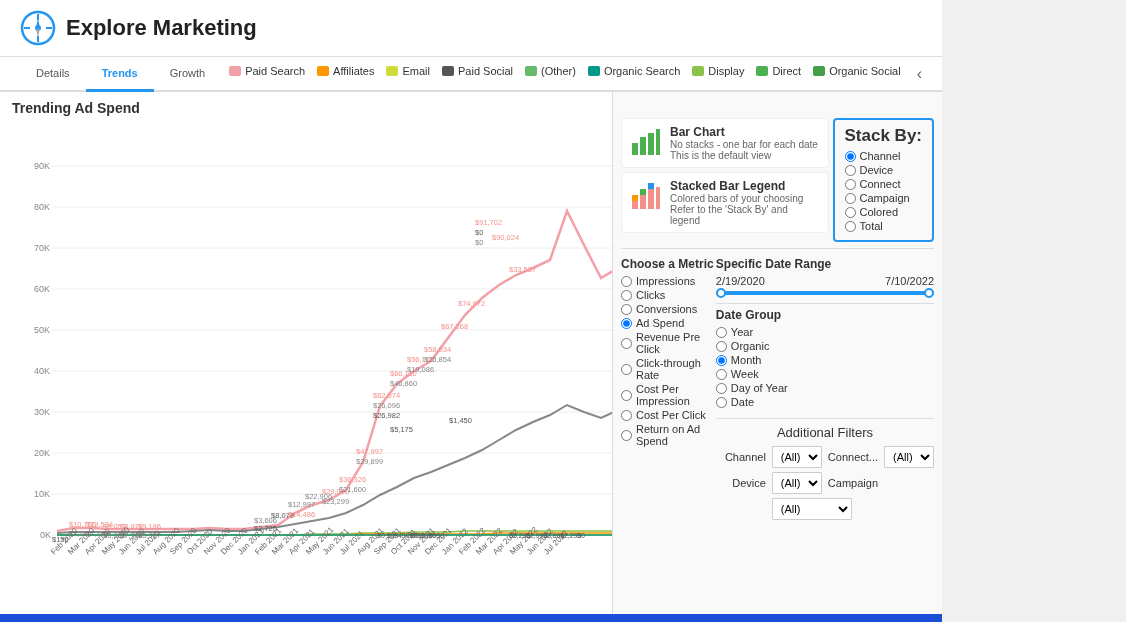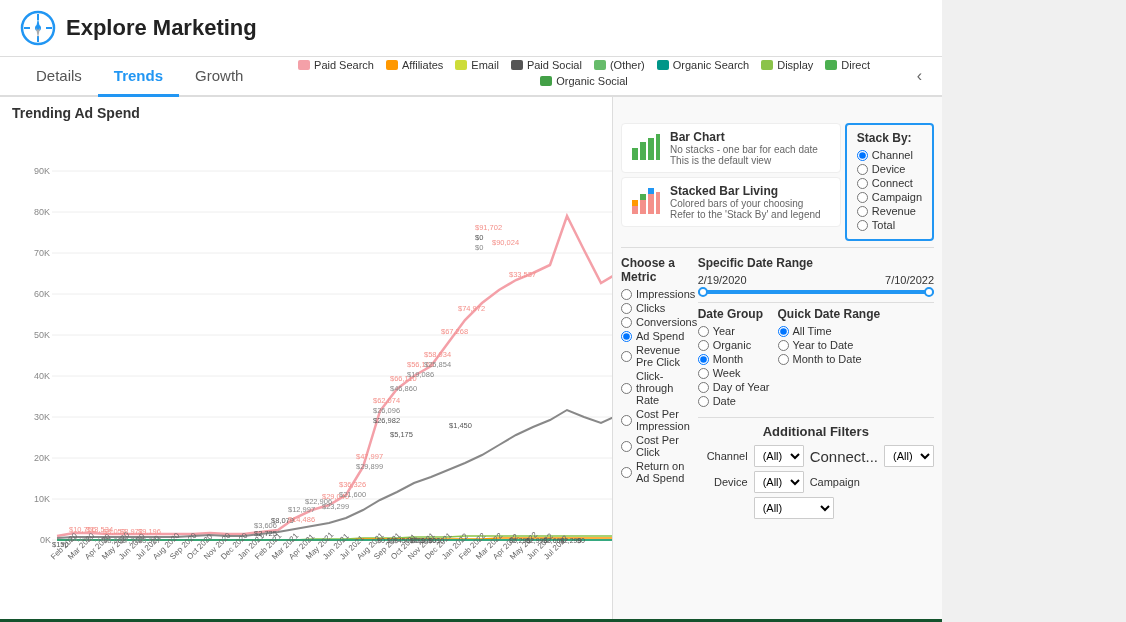--- a/index.html
+++ b/index.html
@@ -1,27 +1,27 @@
 <!DOCTYPE html>
 <html><head>
   <meta charset="utf-8">
   <style>
     * { box-sizing: border-box; margin: 0; padding: 0; }
     body { font-family: Arial, sans-serif; font-size: 12px; background: #f0f0f0; color: #333; }
 
-    .app-container { width: 942px; height: 622px; background: #14532d; overflow: hidden; }
+    .app-container { width: 942px; height: 622px; background: #1d4ed8; overflow: hidden; }
 
     
     .header { background: #fff; padding: 10px 20px; display: flex; align-items: center; border-bottom: 1px solid #ddd; }
     .header-icon { width: 36px; height: 36px; margin-right: 10px; }
     .header-title { font-size: 22px; font-weight: bold; color: #222; }
 
     
     .tabs { background: #fff; padding: 0 20px; display: flex; align-items: center; border-bottom: 2px solid #ddd; }
-    .tab { padding: 10px 16px; cursor: pointer; font-size: 15px; color: #555; border-bottom: 3px solid transparent; margin-bottom: -2px; }
+    .tab { padding: 10px 16px; cursor: pointer; font-size: 11px; color: #555; border-bottom: 3px solid transparent; margin-bottom: -2px; }
     .tab.active { color: #2196F3; border-bottom: 3px solid #2196F3; font-weight: bold; }
 
     
     .main { display: flex; height: calc(622px - 100px); }
 
     
     .chart-area { flex: 1; padding: 8px 12px; background: #fff; overflow: hidden; }
 
     
     .legend { display: flex; flex-wrap: wrap; gap: 4px 12px; margin-bottom: 6px; font-size: 11px; align-items: center; justify-content: center; }
@@ -35,21 +35,21 @@
 
     
     .chart-type-card { display: flex; align-items: flex-start; padding: 6px 8px; border-radius: 4px; margin-bottom: 4px; cursor: pointer; background: #fff; border: 1px solid #eee; }
     .chart-type-card.active { background: #e3f0ff; border: 1px solid #90CAF9; }
     .chart-icon { width: 32px; height: 32px; margin-right: 8px; flex-shrink: 0; }
     .chart-type-title { font-weight: bold; font-size: 12px; }
     .chart-type-desc { font-size: 10px; color: #666; }
 
     
     .stack-by-box { border: 2px solid #2196F3; border-radius: 4px; padding: 6px 10px; margin-left: 4px; font-size: 11px; }
-    .stack-by-box .sb-title { font-weight: bold; font-size: 12px; margin-bottom: 4px; }
+    .stack-by-box .sb-title { font-weight: bold; font-size: 17px; margin-bottom: 4px; }
     .stack-by-option { display: flex; align-items: center; gap: 4px; margin: 2px 0; }
     .stack-by-option input[type=radio] { width: 11px; height: 11px; }
 
     .chart-types-row { display: flex; align-items: flex-start; margin-top: 18px; }
     .chart-types-list { flex: 1; }
 
     
     .section-row { display: flex; gap: 0; margin-top: 8px; }
     .section { flex: 1; }
     .section-title { font-weight: bold; font-size: 12px; margin-bottom: 4px; }
@@ -61,21 +61,21 @@
     .slider-track { width: 100%; height: 4px; background: #ddd; border-radius: 2px; position: relative; margin: 4px 0; }
     .slider-fill { position: absolute; left: 0; right: 0; height: 4px; background: #2196F3; border-radius: 2px; }
     .slider-thumb { width: 10px; height: 10px; background: #fff; border: 2px solid #2196F3; border-radius: 50%; position: absolute; top: -3px; }
 
     
     .radio-option { display: flex; align-items: center; gap: 4px; font-size: 11px; margin: 2px 0; }
     .radio-option input[type=radio] { width: 11px; height: 11px; }
 
     
     .filter-section { margin-top: 8px; border-top: 1px solid #ddd; padding-top: 6px; }
-    .filter-title { font-weight: bold; font-size: 13px; text-align: center; margin-bottom: 6px; }
+    .filter-title { font-weight: normal; font-size: 13px; text-align: center; margin-bottom: 6px; }
     .filter-row { display: flex; align-items: center; gap: 6px; margin: 4px 0; font-size: 11px; }
     .filter-label { width: 50px; text-align: right; }
     .filter-select { height: 22px; font-size: 11px; border: 1px solid #ccc; border-radius: 1px; padding: 0 4px; background: #fff; }
 
     
     .divider { border: none; border-top: 1px solid #ddd; margin: 6px 0; }
   </style>
 </head>
 <body>
 
@@ -397,21 +397,21 @@
             <svg class="chart-icon" viewBox="0 0 32 32">
               <rect x="2" y="22" width="6" height="8" fill="#f4908a"></rect>
               <rect x="2" y="16" width="6" height="6" fill="#FF9800"></rect>
               <rect x="10" y="16" width="6" height="14" fill="#f4908a"></rect>
               <rect x="10" y="10" width="6" height="6" fill="#4CAF50"></rect>
               <rect x="18" y="10" width="6" height="20" fill="#f4908a"></rect>
               <rect x="18" y="4" width="6" height="6" fill="#2196F3"></rect>
               <rect x="26" y="8" width="4" height="22" fill="#f4908a"></rect>
             </svg>
             <div>
-              <div class="chart-type-title">Stacked Bar Living</div>
+              <div class="chart-type-title">Stacked Bar Legend</div>
               <div class="chart-type-desc">Colored bars of your choosing</div>
               <div class="chart-type-desc">Refer to the 'Stack By' and legend</div>
             </div>
           </div>
 
         </div>
 
         <div class="stack-by-box">
           <div class="sb-title">Stack By:</div>
           <div class="stack-by-option">
@@ -425,21 +425,21 @@
           <div class="stack-by-option">
               <input type="radio" name="stackby" style="">
               <label>Connect</label>
             </div>
           <div class="stack-by-option">
               <input type="radio" name="stackby" style="">
               <label>Campaign</label>
             </div>
           <div class="stack-by-option">
               <input type="radio" name="stackby" style="">
-              <label>Revenue</label>
+              <label>Colored</label>
             </div>
           <div class="stack-by-option">
               <input type="radio" name="stackby" style="">
               <label>Total</label>
             </div>
         </div>
       </div>
 
       <hr class="divider">
 
@@ -519,45 +519,30 @@
                 </div>
               <div class="radio-option">
                   <input type="radio" name="dg" style="">
                   <label>Day of Year</label>
                 </div>
               <div class="radio-option">
                   <input type="radio" name="dg" style="">
                   <label>Date</label>
                 </div>
             </div>
-            <div>
-              <div class="section-title">Quick Date Range</div>
-              <div class="radio-option">
-                  <input type="radio" name="qd" checked="" style="">
-                  <label>All Time</label>
-                </div>
-              <div class="radio-option">
-                  <input type="radio" name="qd" style="">
-                  <label>Year to Date</label>
-                </div>
-              <div class="radio-option">
-                  <input type="radio" name="qd" style="">
-                  <label>Month to Date</label>
-                </div>
-            </div>
           </div>
 
           <div class="filter-section">
             <div class="filter-title">Additional Filters</div>
             <div class="filter-row">
               <span class="filter-label">Channel</span>
               <select class="filter-select">
                 <option>(All)</option>
               </select>
-              <span style="font-size:15px;">Connect...</span>
+              <span style="font-size:11px;">Connect...</span>
               <select class="filter-select">
                 <option>(All)</option>
               </select>
             </div>
             <div class="filter-row">
               <span class="filter-label">Device</span>
               <select class="filter-select">
                 <option>(All)</option>
               </select>
               <span style="font-size:11px;">Campaign</span>

